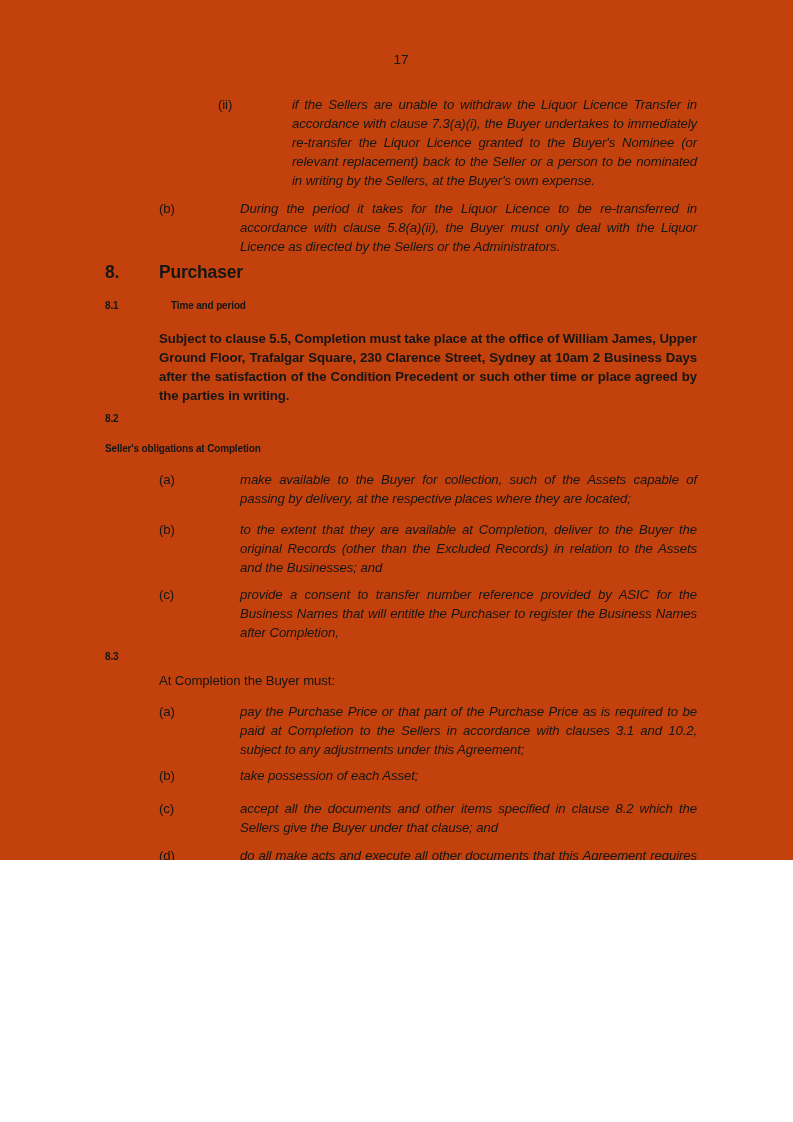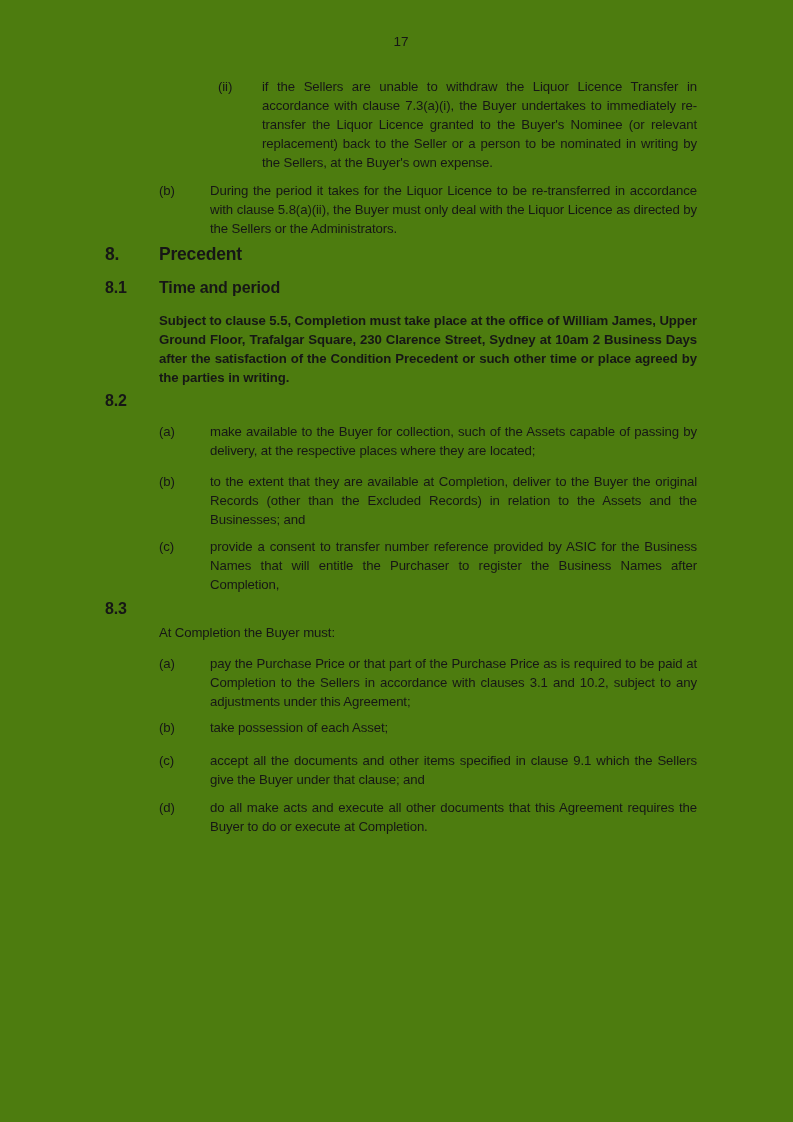--- a/index.html
+++ b/index.html
@@ -1,48 +1,48 @@
 <!DOCTYPE html>
 <html><head>
 <meta charset="utf-8">
 <style>
   html, body { margin: 0; padding: 0; background: #ffffff; }
   .page {
     position: relative;
     width: 793px;
-    height: 1122px;
-    background: #4d7c0f;
+    height: 860px;
+    background: #c2410c;
     box-sizing: border-box;
-    padding: 32px 96px 0 105px;
+    padding: 50px 96px 0 105px;
     font-family: "Liberation Sans", sans-serif;
     font-size: 13.2px;
     line-height: 19px;
     color: #161616;
     letter-spacing: -0.1px;
     overflow: hidden;
   }
   .page-number {
     text-align: center;
     font-size: 13.5px;
   }
   
-  .clause { display: flex; }
+  .clause { display: flex; gap: 30px; }
   .clause .c-label { flex-shrink: 0; }
-  .clause .c-text { flex: 1; text-align: justify; }
+  .clause .c-text { flex: 1; text-align: justify; font-style: italic; }
   
   .lvl2 { margin-left: 113px; }
   .lvl2 .c-label { width: 44px; }
   
   .lvl1 { margin-left: 54px; }
   .lvl1 .c-label { width: 51px; }
   
   .sec-head { display: flex; font-weight: bold; }
   .sec-head .s-num { width: 54px; flex-shrink: 0; }
   .sec-head.main { font-size: 17.5px; line-height: 21px; letter-spacing: -0.2px; }
-  .sec-head.sub  { font-size: 16px; line-height: 18px; letter-spacing: -0.15px; }
+  .sec-head.sub  { font-size: 10px; line-height: 18px; letter-spacing: -0.15px; gap: 12px; }
   
   .body-par { margin-left: 54px; text-align: justify; font-weight: bold; }
   .intro-par { margin-left: 54px; }
   
   .m-ii    { margin-top: 26px; }
   .m-b     { margin-top: 9px; }
   .m-h8    { margin-top: 6px; }
   .m-h81   { margin-top: 14px; }
   .m-p81   { margin-top: 14px; }
   .m-h82   { margin-top: 5px; flex-direction: column; }
@@ -70,32 +70,33 @@
     <span class="c-text">if the Sellers are unable to withdraw the Liquor Licence Transfer in accordance with clause 7.3(a)(i), the Buyer undertakes to immediately re-transfer the Liquor Licence granted to the Buyer's Nominee (or relevant replacement) back to the Seller or a person to be nominated in writing by the Sellers, at the Buyer's own expense.</span>
   </div>
 
   <div class="clause lvl1 m-b">
     <span class="c-label">(b)</span>
     <span class="c-text">During the period it takes for the Liquor Licence to be re-transferred in accordance with clause 5.8(a)(ii), the Buyer must only deal with the Liquor Licence as directed by the Sellers or the Administrators.</span>
   </div>
 
   <div class="sec-head main m-h8">
     <span class="s-num">8.</span>
-    <span class="s-title">Precedent</span>
+    <span class="s-title">Purchaser</span>
   </div>
 
   <div class="sec-head sub m-h81">
     <span class="s-num">8.1</span>
     <span class="s-title">Time and period</span>
   </div>
 
   <div class="body-par m-p81">Subject to clause 5.5, Completion must take place at the office of William James, Upper Ground Floor, Trafalgar Square, 230 Clarence Street, Sydney at 10am 2 Business Days after the satisfaction of the Condition Precedent or such other time or place agreed by the parties in writing.</div>
 
   <div class="sec-head sub m-h82">
     <span class="s-num">8.2</span>
+    <span class="s-title">Seller's obligations at Completion</span>
   </div>
 
 
   <div class="clause lvl1 m-82a">
     <span class="c-label">(a)</span>
     <span class="c-text">make available to the Buyer for collection, such of the Assets capable of passing by delivery, at the respective places where they are located;</span>
   </div>
 
   <div class="clause lvl1 m-82b">
     <span class="c-label">(b)</span>
@@ -119,21 +120,21 @@
     <span class="c-text">pay the Purchase Price or that part of the Purchase Price as is required to be paid at Completion to the Sellers in accordance with clauses 3.1 and 10.2, subject to any adjustments under this Agreement;</span>
   </div>
 
   <div class="clause lvl1 m-83b">
     <span class="c-label">(b)</span>
     <span class="c-text">take possession of each Asset;</span>
   </div>
 
   <div class="clause lvl1 m-83c">
     <span class="c-label">(c)</span>
-    <span class="c-text">accept all the documents and other items specified in clause 9.1 which the Sellers give the Buyer under that clause; and</span>
+    <span class="c-text">accept all the documents and other items specified in clause 8.2 which the Sellers give the Buyer under that clause; and</span>
   </div>
 
   <div class="clause lvl1 m-83d">
     <span class="c-label">(d)</span>
     <span class="c-text">do all make acts and execute all other documents that this Agreement requires the Buyer to do or execute at Completion.</span>
   </div>
 
 </div>
 
 </body></html>

